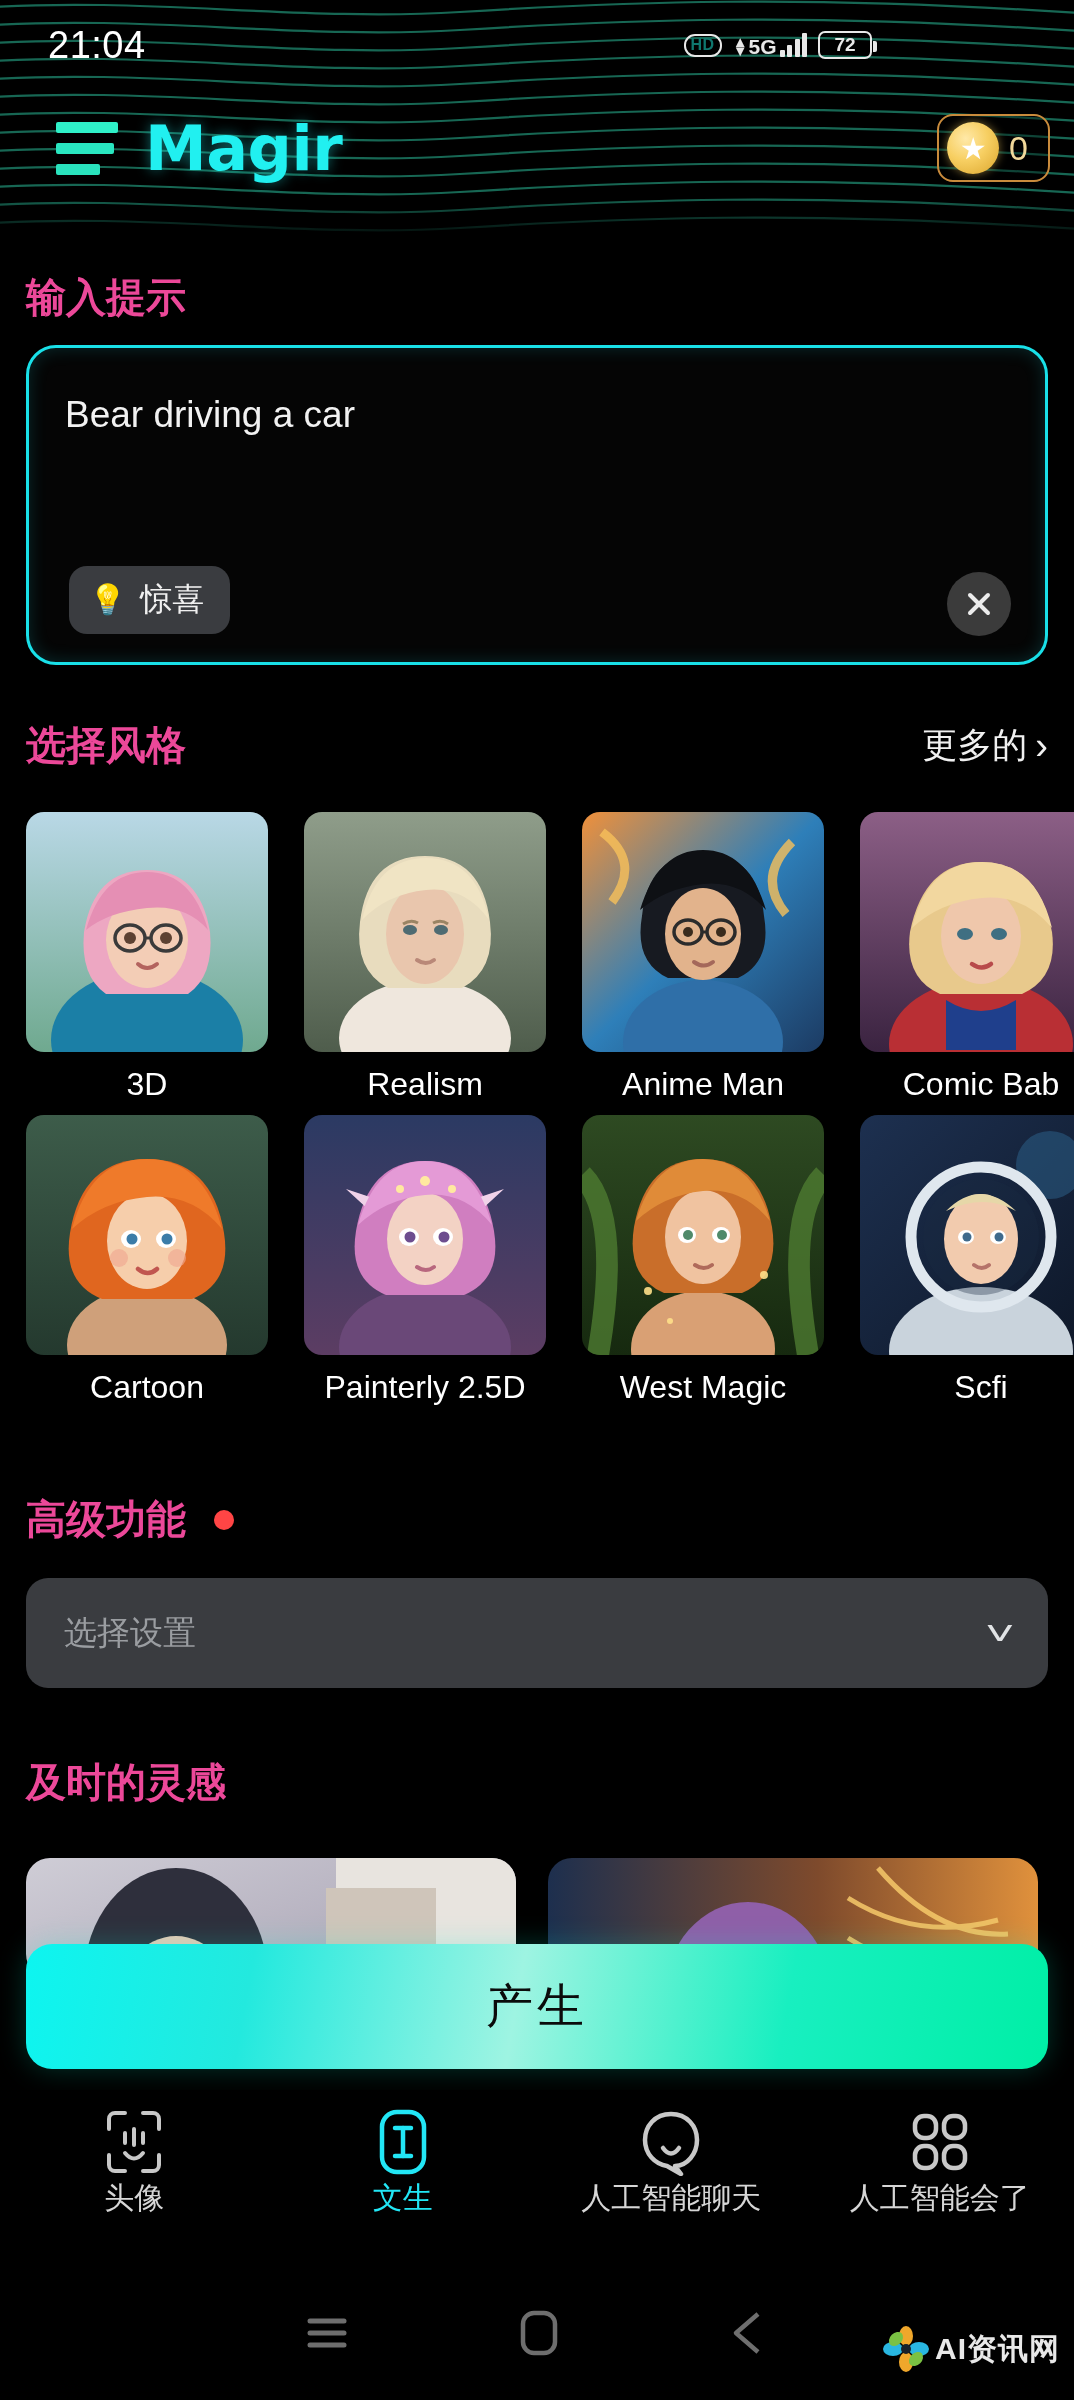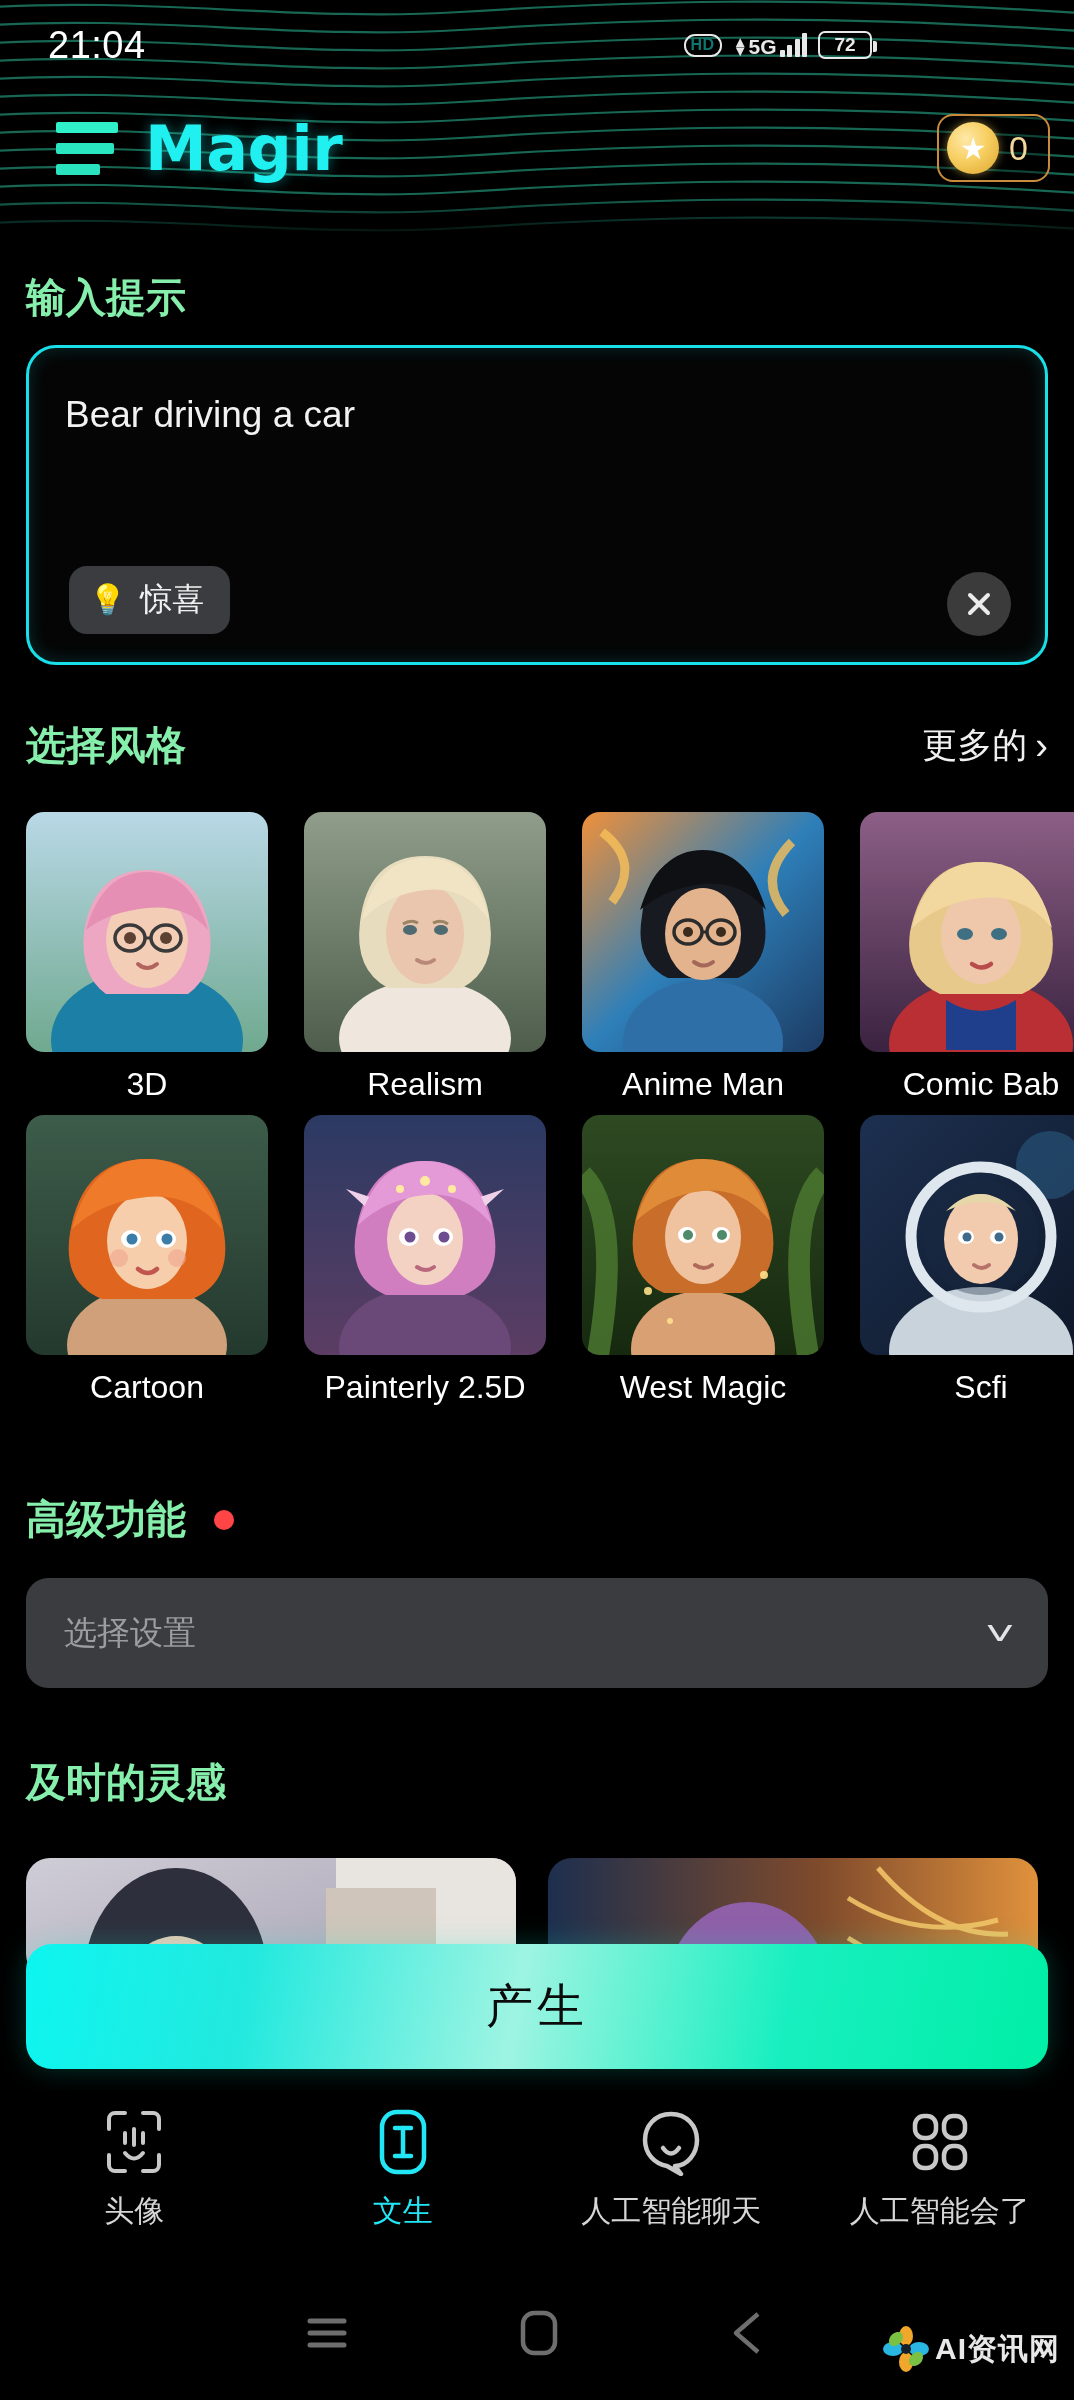--- a/index.html
+++ b/index.html
@@ -67,21 +67,21 @@
   }
   .coin{
     width:52px; height:52px; border-radius:50%;
     background:radial-gradient(circle at 36% 32%, #ffe9a8 0%, #f7cf62 45%, #dba52c 100%);
     display:flex; align-items:center; justify-content:center;
     box-shadow:0 0 10px rgba(247,207,98,.5); font-size:30px; color:#fff;
   }
   .coin-count{ font-size:34px; font-weight:500; color:#f1d89a; }
 
   
-  .sec-title{ font-size:40px; font-weight:700; color:#86efac; }
+  .sec-title{ font-size:40px; font-weight:700; color:#ec4899; }
 
   
   .prompt-label{ position:absolute; left:26px; top:270px; z-index:4; }
   .promptwrap{
     position:absolute; left:26px; top:345px; width:1022px; height:320px;
     border:3px solid #19e0e8; border-radius:30px; background:#050505; z-index:4;
     box-shadow:0 0 18px rgba(25,224,232,.18) inset;
   }
   .prompt-text{
     position:absolute; left:36px; top:42px; right:90px;
@@ -157,21 +157,21 @@
   }
   .cta-label{ font-size:47px; color:#0b0b0b; font-weight:400; letter-spacing:4px; }
 
   
   .bottomnav{
     position:absolute; left:0; top:2090px; width:1074px; height:175px;
     display:flex; z-index:6; background:#000;
   }
   .navitem{
     flex:1; display:flex; flex-direction:column; align-items:center;
-    padding-top:16px; gap:13px; cursor:pointer; overflow:hidden;
+    padding-top:16px; gap:0; cursor:pointer; overflow:hidden;
   }
   .navicon{ height:72px; display:flex; align-items:center; justify-content:center; }
   .navlabel{ font-size:30px; color:#d6d6d6; white-space:nowrap; }
   .navitem.active .navlabel{ color:#22e6f5; }
 
   
   .sysbar{
     position:absolute; left:0; bottom:0; width:1074px; height:135px;
     display:flex; align-items:center; justify-content:center; gap:168px; z-index:7; background:#000;
   }

